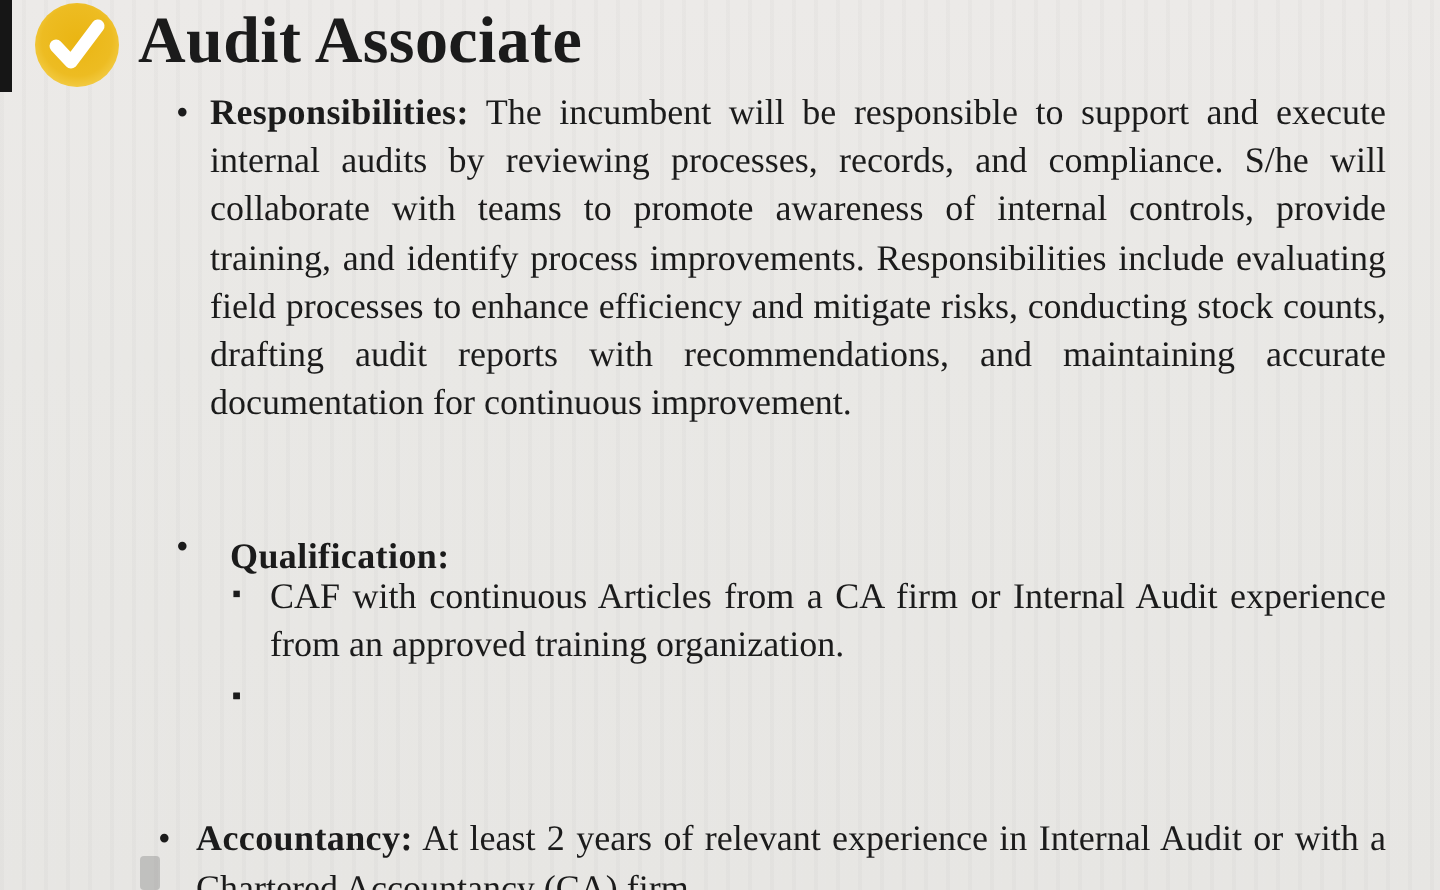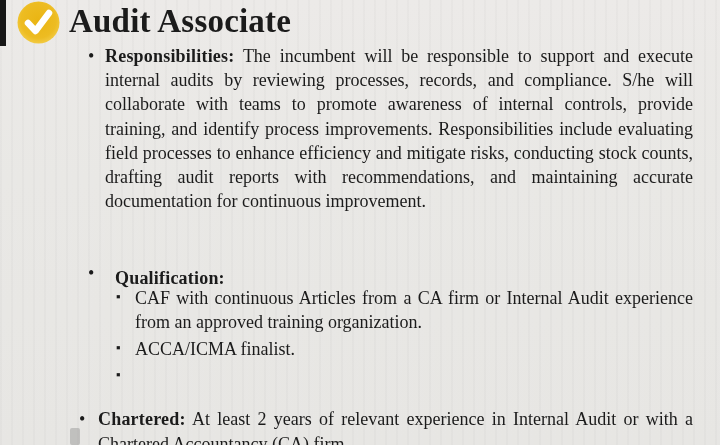--- a/index.html
+++ b/index.html
@@ -98,20 +98,20 @@
   <h1 class="title">Audit Associate</h1>
 
   <span class="bullet b-resp">•</span>
   <p class="para resp"><strong>Responsibilities:</strong> <span>The incumbent will be responsible to support and execute internal audits by reviewing processes, records, and compliance. S/he will collaborate with teams to promote awareness of internal controls, provide training, and identify process improvements. Responsibilities include evaluating field processes to enhance efficiency and mitigate risks, conducting stock counts, drafting audit reports with recommendations, and maintaining accurate documentation for continuous improvement.</span></p>
 
   <span class="bullet b-qual">•</span>
   <h2 class="qual-head">Qualification:</h2>
 
   <ul class="qual-list">
     <li><span class="sq">▪</span><span>CAF with continuous Articles from a CA firm or Internal Audit experience from an approved training organization.</span></li>
-    <li><span class="sq">▪</span><span>ACCA/ICMA finalist.</span></li>
+    <li><span class="sq">▪</span></li>
     <li><span class="sq">▪</span></li>
   </ul>
 
   <span class="bullet b-exp">•</span>
-  <p class="para exp"><strong>Chartered:</strong> <span>At least 2 years of relevant experience in Internal Audit or with a Chartered Accountancy (CA) firm.</span></p>
+  <p class="para exp"><strong>Accountancy:</strong> <span>At least 2 years of relevant experience in Internal Audit or with a Chartered Accountancy (CA) firm.</span></p>
 
 </div>
 
 </body></html>

